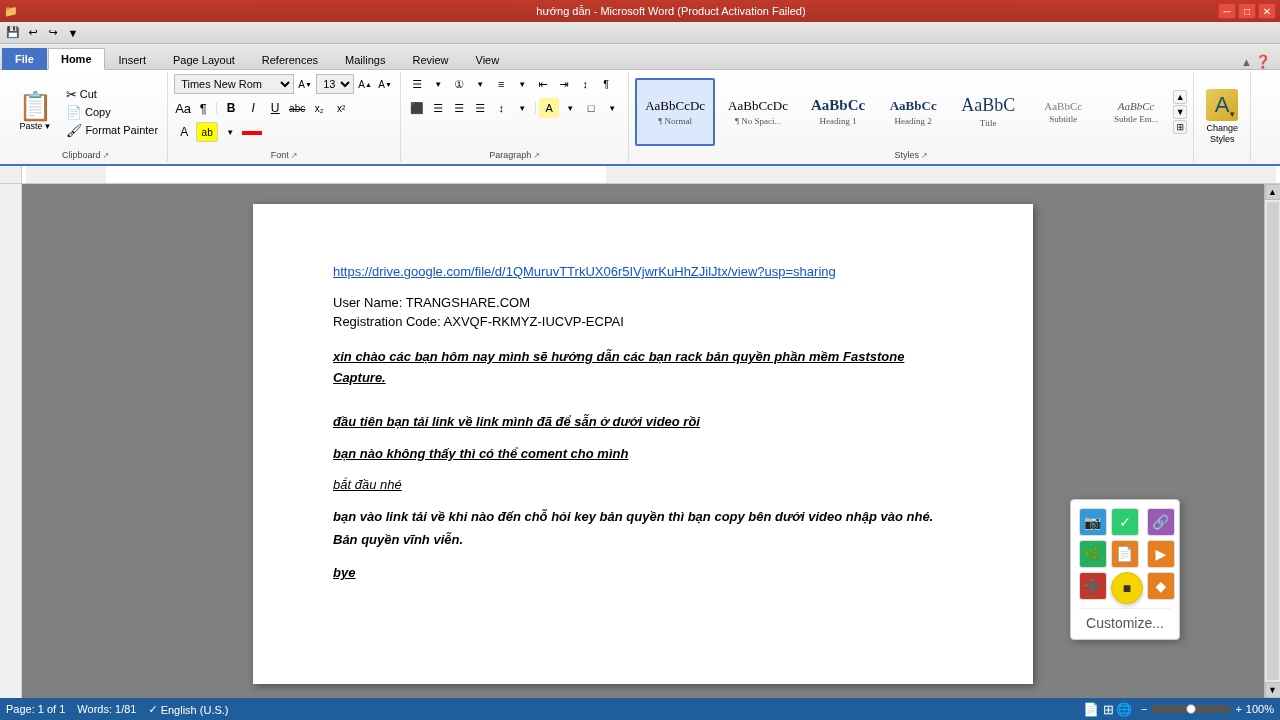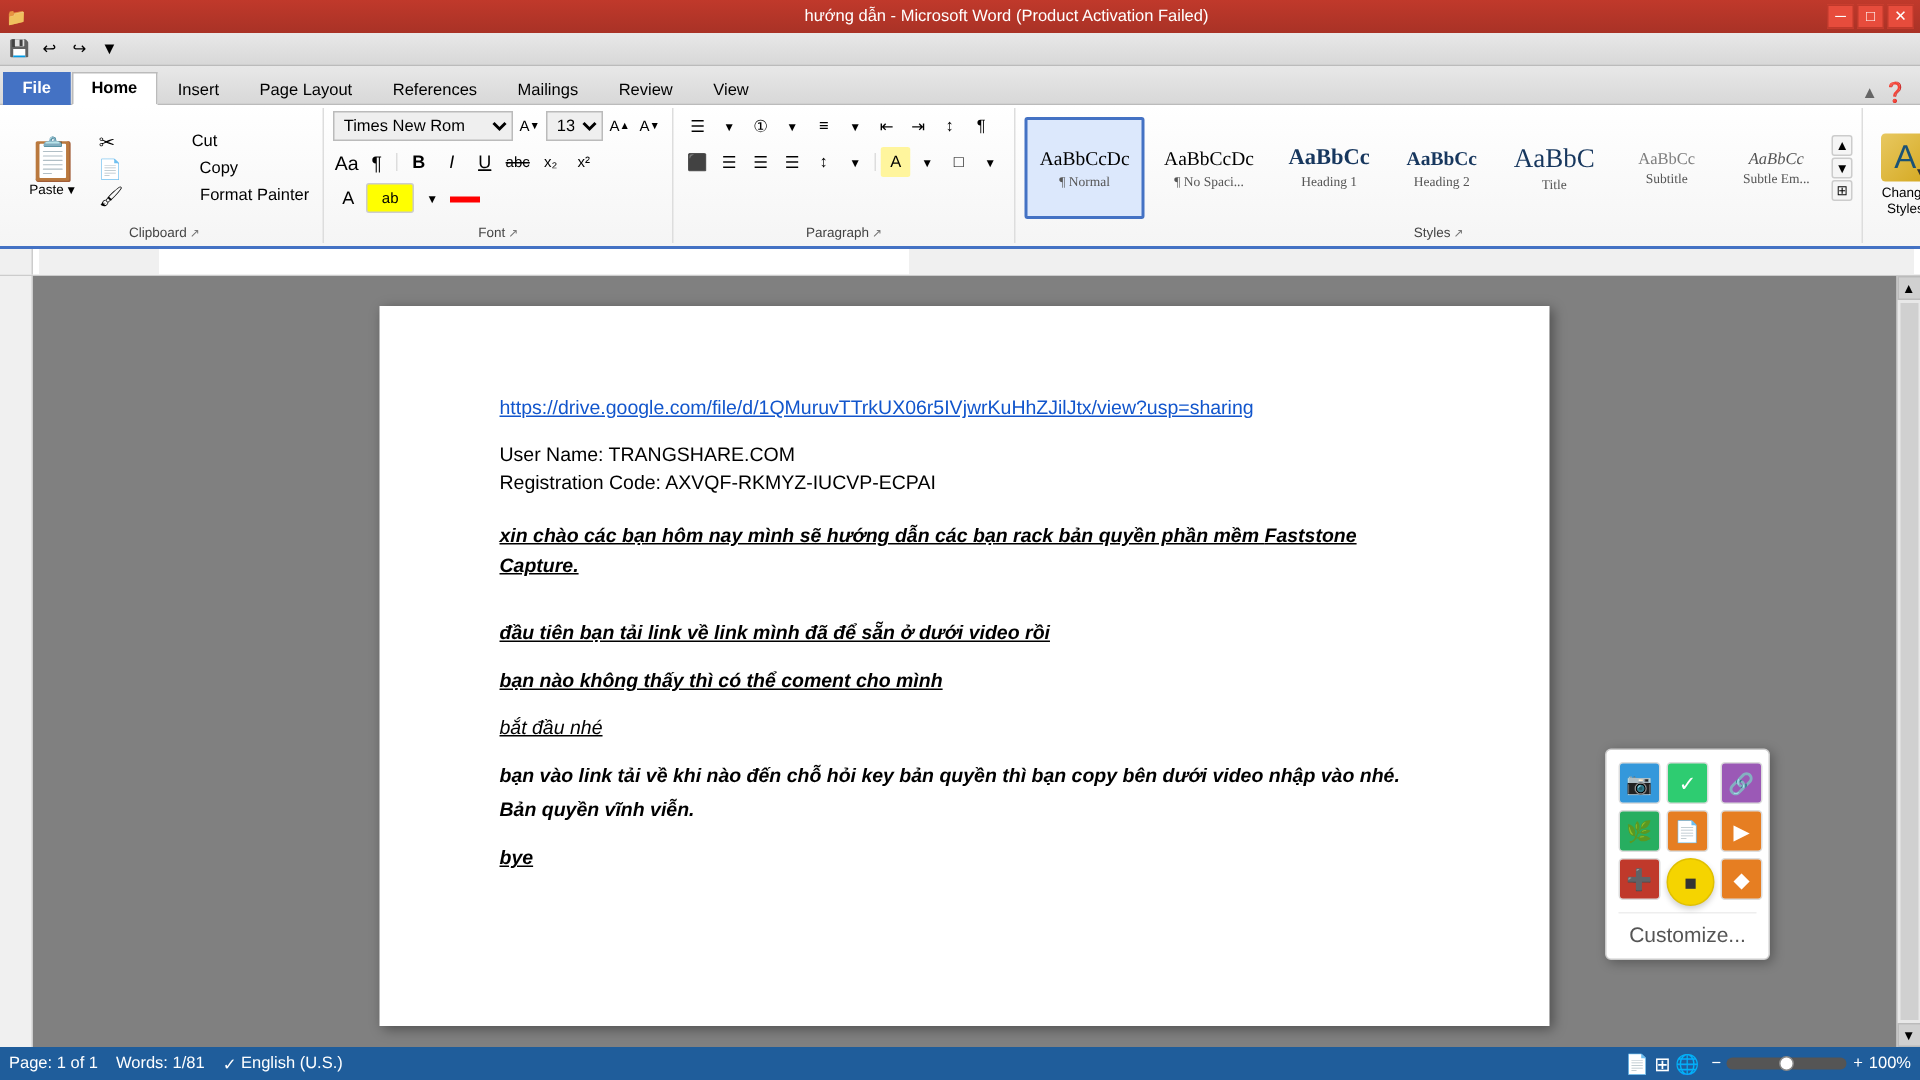--- a/index.html
+++ b/index.html
@@ -82,21 +82,21 @@
     .ribbon-group-content { display: flex; align-items: flex-start; gap: 2px; flex: 1; }
 
     
     .clipboard-group { flex-direction: row; align-items: center; gap: 2px; }
     .paste-btn { display: flex; flex-direction: column; align-items: center; padding: 2px 6px; cursor: pointer; border-radius: 2px; }
     .paste-icon { font-size: 28px; line-height: 1; }
 
     .clipboard-right { display: flex; flex-direction: column; gap: 1px; justify-content: center; }
     .clip-btn { display: flex; align-items: center; gap: 3px; padding: 1px 3px; font-size: 11px; cursor: pointer; border-radius: 2px; min-width: 60px; }
     .clip-btn .icon { font-size: 13px; }
-    .clip-btn .label { font-size: 11px; margin-left: 48px; }
+    .clip-btn .label { font-size: 11px; }
 
     
     .font-row { display: flex; gap: 2px; align-items: center; margin-bottom: 2px; }
     .font-select { width: 120px; height: 20px; font-size: 11px; border: 1px solid #bbb; padding: 0 2px; }
     .font-size-select { width: 38px; height: 20px; font-size: 11px; border: 1px solid #bbb; padding: 0 2px; }
     .font-btn { width: 18px; height: 18px; display: flex; align-items: center; justify-content: center; font-size: 11px; cursor: pointer; border: 1px solid transparent; border-radius: 2px; }
     .fmt-btn { width: 20px; height: 20px; display: flex; align-items: center; justify-content: center; font-size: 12px; cursor: pointer; border: 1px solid transparent; border-radius: 2px; }
 
     
     .para-row { display: flex; gap: 1px; align-items: center; margin-bottom: 2px; }
@@ -173,21 +173,21 @@
     #statusbar {
       height: 22px;
       background: #1f5d9b;
       display: flex;
       align-items: center;
       padding: 0 6px;
       color: white;
       font-size: 11px;
       gap: 12px;
     }
-    #statusbar .status-item { display: flex; align-items: flex-start; gap: 3px; }
+    #statusbar .status-item { display: flex; align-items: flex-end; gap: 3px; }
 
     
     #floating-toolbar {
       position: absolute;
       right: 100px;
       bottom: 80px;
       width: 110px;
       background: white;
       border: 1px solid #ccc;
       border-radius: 4px;
@@ -201,21 +201,21 @@
     .ft-customize { font-size: 14px; color: #555; text-align: center; padding-top: 6px; cursor: pointer; border-top: 1px solid #eee; margin-top: 4px; }
 
     
     .rg-bottom { display: flex; align-items: center; justify-content: center; font-size: 9px; color: #444; gap: 2px; margin-top: auto; }
     .rg-bottom .expand { font-size: 8px; color: #777; cursor: pointer; }
 
     .divider-v { width: 1px; background: #ddd; margin: 4px 2px; align-self: stretch; }
 
     .aa-btn { width: 18px; height: 18px; display: flex; align-items: center; justify-content: center; font-size: 13px; cursor: pointer; }
 
-    .highlight-btn { background: #ffff00; width: 32px; height: 20px; display: flex; align-items: center; justify-content: center; font-size: 10px; cursor: pointer; border: 1px solid #ccc; border-radius: 2px; }
+    .highlight-btn { background: #ffff00; width: 22px; height: 20px; display: flex; align-items: center; justify-content: center; font-size: 10px; cursor: pointer; border: 1px solid #ccc; border-radius: 2px; }
 
     .editing-group { display: flex; flex-direction: column; align-items: flex-start; padding: 2px 4px; gap: 2px; }
     .editing-btn { display: flex; align-items: center; gap: 4px; padding: 2px 4px; cursor: pointer; border-radius: 2px; font-size: 11px; width: 100%; }
 
     
     .underline { text-decoration: underline; }
     .bold { font-weight: bold; }
     .italic { font-style: italic; }
   </style>
 </head>

